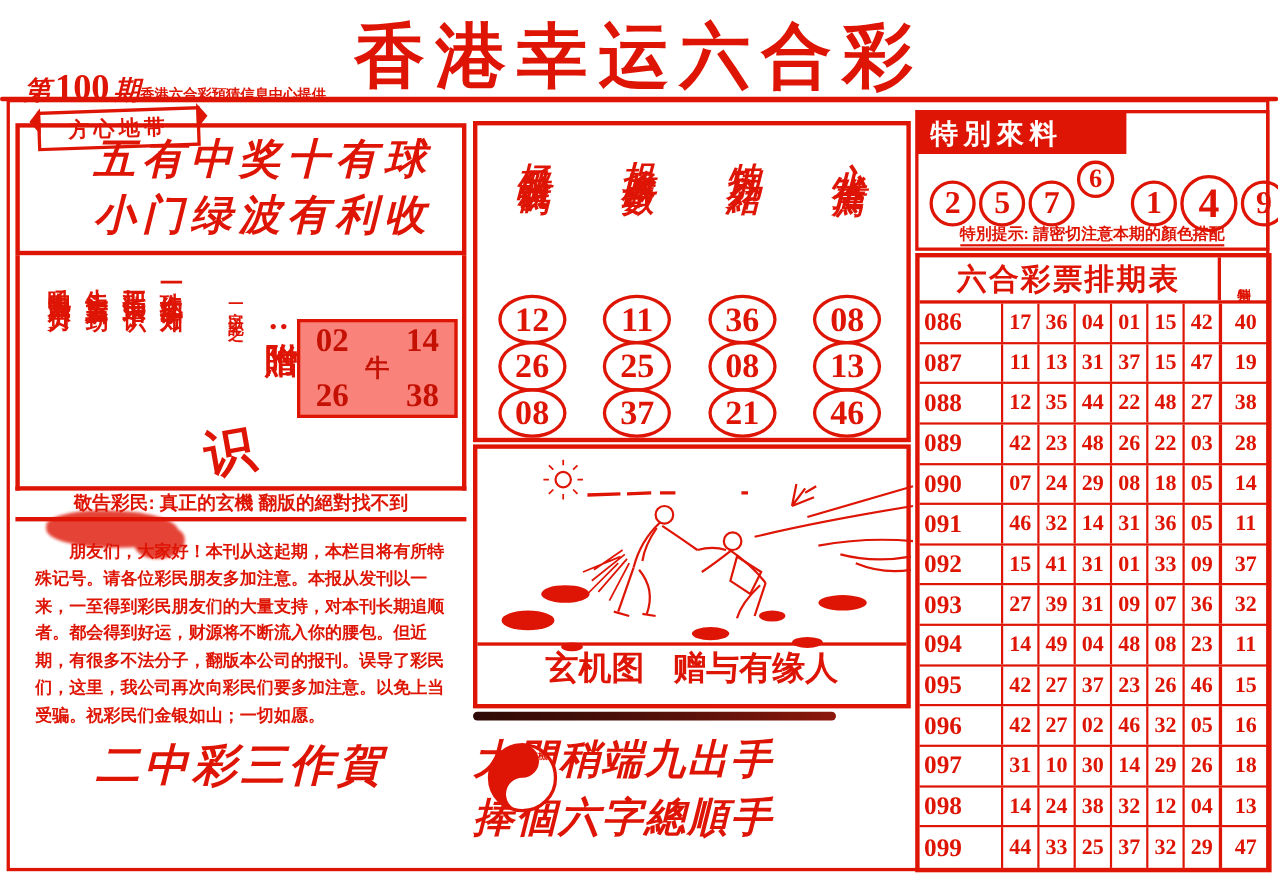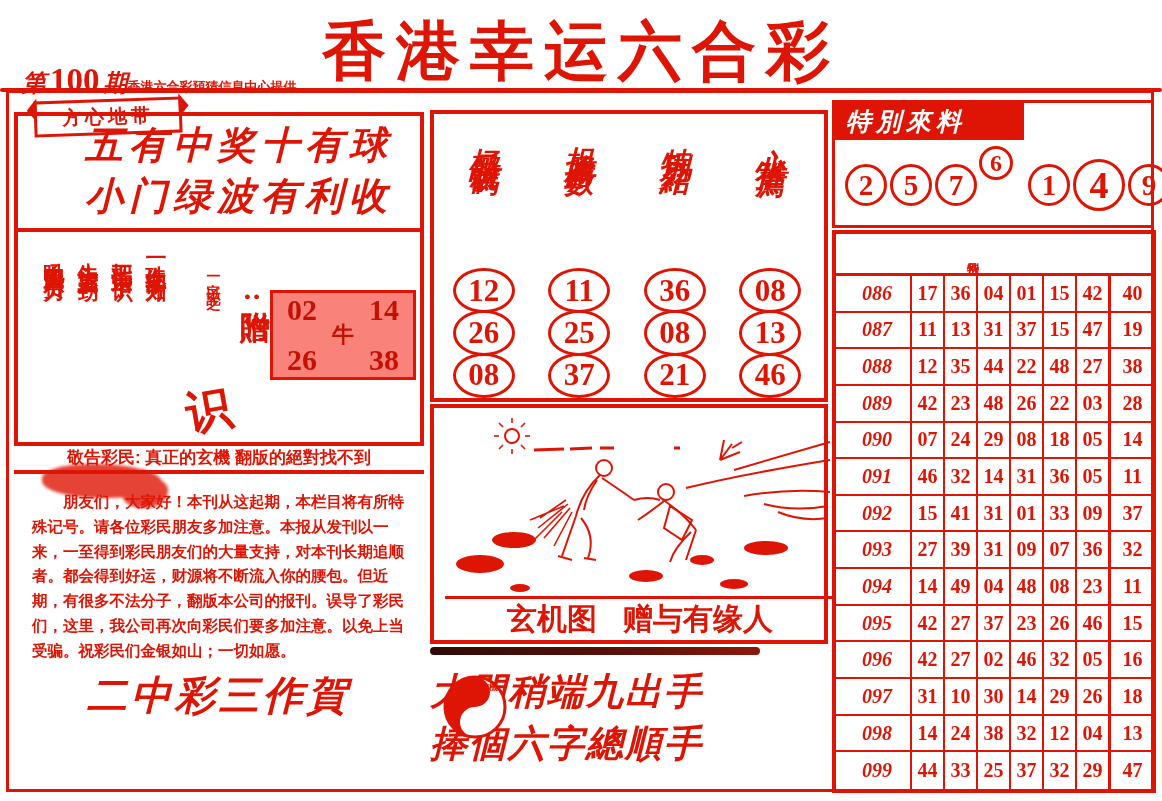--- a/index.html
+++ b/index.html
@@ -71,35 +71,35 @@
   
   .pred-box{left:430px;top:110px;width:398px;height:292px;border:4px solid var(--red);
     display:flex;justify-content:space-around;padding:10px 6px 0 2px;}
   .pred-col{display:flex;flex-direction:column;align-items:center;}
   .pred-title{writing-mode:vertical-rl;font-size:29px;font-weight:bold;letter-spacing:7px;
     height:164px;font-style:italic;}
   .ball{width:62px;height:50px;border:3.5px solid var(--red);border-radius:50%;display:flex;
     align-items:center;justify-content:center;font-size:31px;font-weight:bold;margin-top:-3px;}
 
   .mystic-box{left:430px;top:404px;width:398px;height:240px;border:4px solid var(--red);}
-  .mystic-caption{position:absolute;left:0;bottom:0;width:100%;height:44px;border-top:3px solid var(--red);
-    display:flex;align-items:center;justify-content:center;gap:26px;font-size:30px;font-weight:bold;margin-left:11px;}
+  .mystic-caption{position:absolute;left:0;bottom:12px;width:100%;height:44px;border-top:3px solid var(--red);
+    display:flex;align-items:center;justify-content:center;gap:26px;font-size:30px;font-weight:bold;}
   .smudge-mark{left:430px;top:647px;width:330px;height:8px;
     background:linear-gradient(90deg,#2e0a06,#5a110a 60%,#8d180c);border-radius:4px;}
 
   .mystic-couplet{left:430px;top:658px;width:398px;height:130px;}
   .mystic-couplet .lines{padding-top:8px;}
   .mystic-couplet .lines div{font-size:37px;font-weight:bold;font-style:italic;letter-spacing:2px;line-height:1.4;}
   .yinyang{position:absolute;left:12px;top:16px;}
 
   
   .special-box{left:832px;top:100px;width:322px;height:128px;border:3px solid var(--red);}
   .special-header{position:absolute;left:-1px;top:-1px;width:190px;height:38px;background:var(--red);
     color:#fff;font-size:25px;font-weight:bold;letter-spacing:5px;display:flex;align-items:center;
-    padding-left:12px;font-style:italic;}
+    padding-left:12px;}
   .sball-row{position:absolute;left:10px;top:56px;display:flex;align-items:center;}
   .sball{width:42px;height:42px;border:3px solid var(--red);border-radius:50%;display:flex;
     align-items:center;justify-content:center;font-size:29px;font-weight:bold;margin-right:3px;}
   .sball.raised{width:34px;height:34px;font-size:24px;transform:translateY(-22px);margin:0 -1px;}
   .sball.gap{margin-left:16px;}
   .sball.big{width:52px;height:52px;font-size:38px;}
   .special-tip{position:absolute;bottom:3px;width:100%;text-align:center;font-size:14.5px;font-weight:bold;
     font-family:"Liberation Sans","DejaVu Sans",sans-serif;}
   .special-tip span{border-bottom:2.5px solid var(--red);padding-bottom:1px;}
 
@@ -107,21 +107,21 @@
     display:grid;grid-template-rows:42px repeat(14,1fr);}
   .thead{display:grid;grid-template-columns:274px 42px;border-bottom:3px solid var(--red);}
   .t-title{display:flex;align-items:center;justify-content:center;font-size:27px;font-weight:bold;
     letter-spacing:2px;border-right:3px solid var(--red);}
   .t-spec-head{display:flex;align-items:center;justify-content:center;writing-mode:vertical-rl;
     font-size:12px;font-weight:bold;line-height:1;letter-spacing:1px;}
   .trow{display:grid;grid-template-columns:76px repeat(6,33px) 44px;border-bottom:2px solid var(--red);}
   .trow:last-child{border-bottom:none;}
   .tcell{display:flex;align-items:center;justify-content:center;font-size:20px;font-weight:bold;
     border-right:2px solid var(--red);}
-  .tcell.period{justify-content:flex-start;padding-left:26px;font-size:20px;border-right:2.5px solid var(--red);font-style:italic;}
+  .tcell.period{justify-content:flex-start;padding-left:4px;font-size:23px;border-right:2.5px solid var(--red);}
   .tcell.spec{border-right:none;border-left:1px solid var(--red);}
 
   svg{display:block;}
 </style>
 </head>
 <body>
 
 <div class="abs main-title">香港幸运六合彩</div>
 <div class="abs issue-line">
   <span class="big">第</span>
@@ -281,24 +281,28 @@
   <div class="special-header">特別來料</div>
   <div class="sball-row">
       <div class="sball">2</div>
       <div class="sball">5</div>
       <div class="sball">7</div>
       <div class="sball raised">6</div>
       <div class="sball gap">1</div>
       <div class="sball big">4</div>
       <div class="sball">9</div>
     </div>
+  <div class="special-tip">
+    <span>特別提示:  請密切注意本期的顏色搭配</span>
+  </div>
 </div>
 
 <div class="abs sched-table">
   <div class="thead">
+    <div class="t-title">六合彩票排期表</div>
     <div class="t-spec-head">特別号</div>
   </div>
 
 <div class="trow">
       <div class="tcell period">086</div>
       <div class="tcell">17</div>
       <div class="tcell">36</div>
       <div class="tcell">04</div>
       <div class="tcell">01</div>
       <div class="tcell">15</div>

